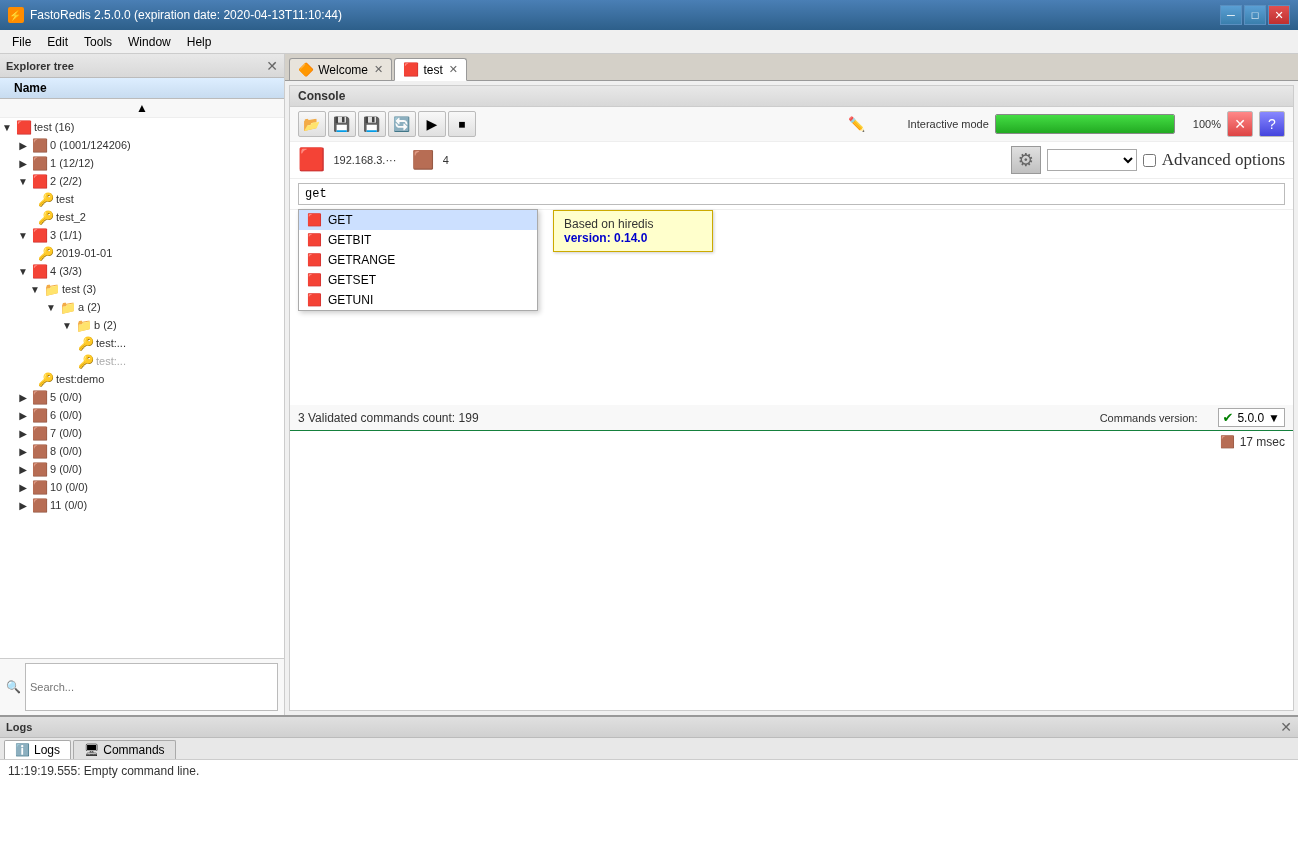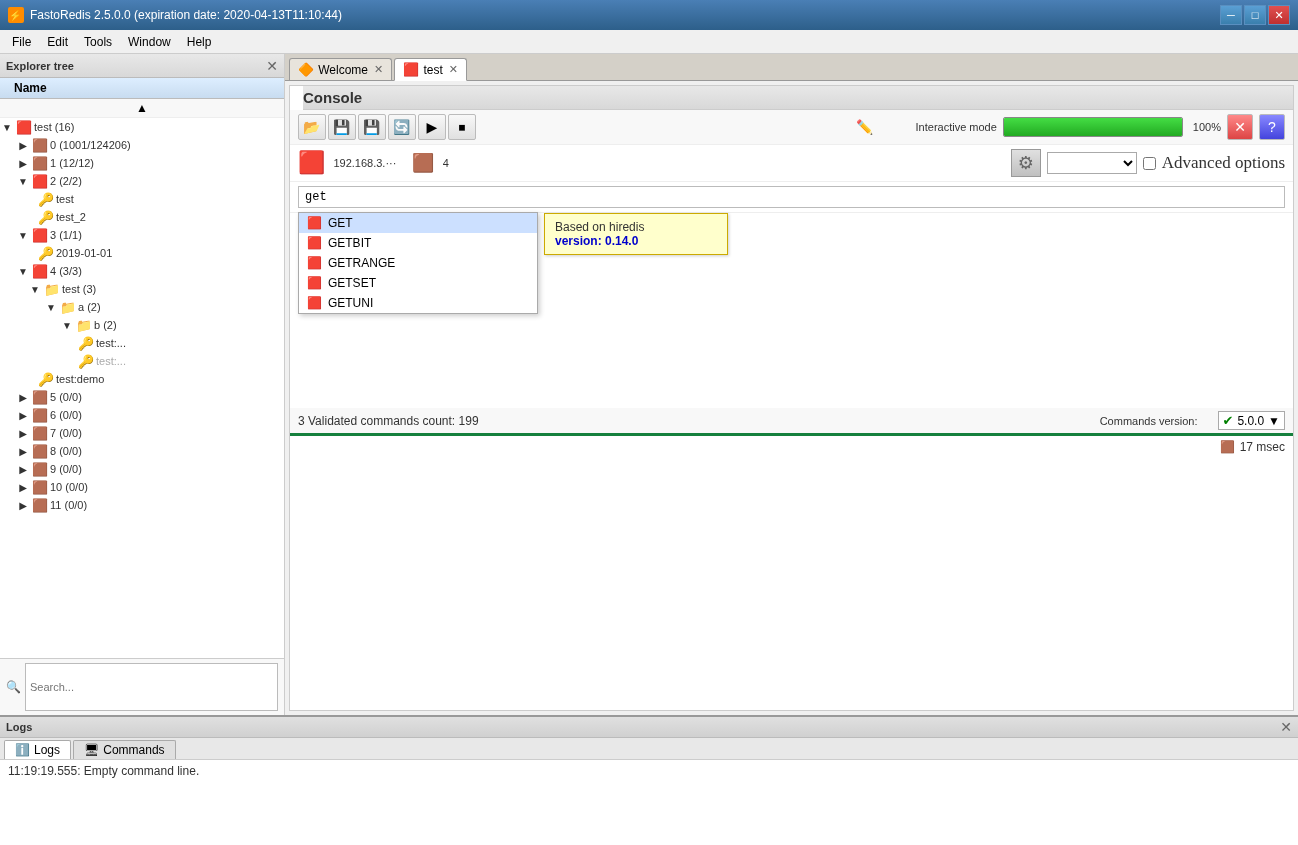--- a/index.html
+++ b/index.html
@@ -154,26 +154,25 @@
       background: white;
       border: 1px solid #ccc;
       margin: 4px;
       flex: 1;
       display: flex;
       flex-direction: column;
       overflow: hidden;
     }
     .console-title {
       background: linear-gradient(to bottom, #e8e8e8, #d8d8d8);
-      padding: 3px 0;
+      padding: 3px 8px;
       border-bottom: 1px solid #ccc;
-      font-size: 15px;
+      font-size: 12px;
       font-weight: bold;
       color: #333;
-      margin-left: 13px;
     }
 
     .toolbar {
       display: flex;
       align-items: center;
       padding: 4px 8px;
       border-bottom: 1px solid #eee;
       gap: 2px;
       background: #f8f8f8;
     }
@@ -202,21 +201,21 @@
       border: 1px solid #888;
       background: #e0e0e0;
       border-radius: 2px;
       overflow: hidden;
     }
     .progress-bar-fill {
       height: 100%;
       background: linear-gradient(to bottom, #44dd44, #22aa22);
       width: 100%;
     }
-    .progress-label { font-size: 11px; color: #333; margin-left: 4px; }
+    .progress-label { font-size: 11px; color: #333; margin-left: 12px; }
     .toolbar-btn-red {
       width: 26px;
       height: 26px;
       border: 1px solid #bbb;
       background: linear-gradient(to bottom, #ff8888, #dd4444);
       cursor: pointer;
       display: flex;
       align-items: center;
       justify-content: center;
       font-size: 14px;
@@ -320,21 +319,21 @@
       box-shadow: 1px 1px 3px rgba(0,0,0,0.2);
     }
     .tooltip-line1 { color: #333; }
     .tooltip-line2 { color: #0000cc; font-weight: bold; }
 
     
     .status-bar-console {
       display: flex;
       align-items: center;
       padding: 3px 8px;
-      border-bottom: 3px solid #15803d;
+      border-bottom: 1px solid #15803d;
       background: #f8f8f8;
       gap: 8px;
       font-size: 11px;
     }
     .status-validated { color: #333; }
     .commands-version-area { margin-left: auto; display: flex; align-items: center; gap: 20px; }
     .version-label { font-size: 11px; color: #333; }
     .version-dropdown {
       display: flex;
       align-items: center;
@@ -670,21 +669,21 @@
           </div>
           <div class="autocomplete-item">
             <span class="autocomplete-icon">🟥</span>
             <span>GETSET</span>
           </div>
           <div class="autocomplete-item">
             <span class="autocomplete-icon">🟥</span>
             <span>GETUNI</span>
           </div>
 
-          <div class="tooltip-box" style="position:absolute; left:245px; top:0; width:184px;">
+          <div class="tooltip-box" style="position:absolute; left:254px; top:0; width:160px;">
             <div class="tooltip-line1">Based on hiredis</div>
             <div class="tooltip-line2">version: 0.14.0</div>
           </div>
         </div>
       </div>
 
       <div class="status-bar-console" style="margin-top:195px;">
         <span class="status-validated">3 Validated commands count: 199</span>
         <div class="commands-version-area">
           <span class="version-label">Commands version:</span>

